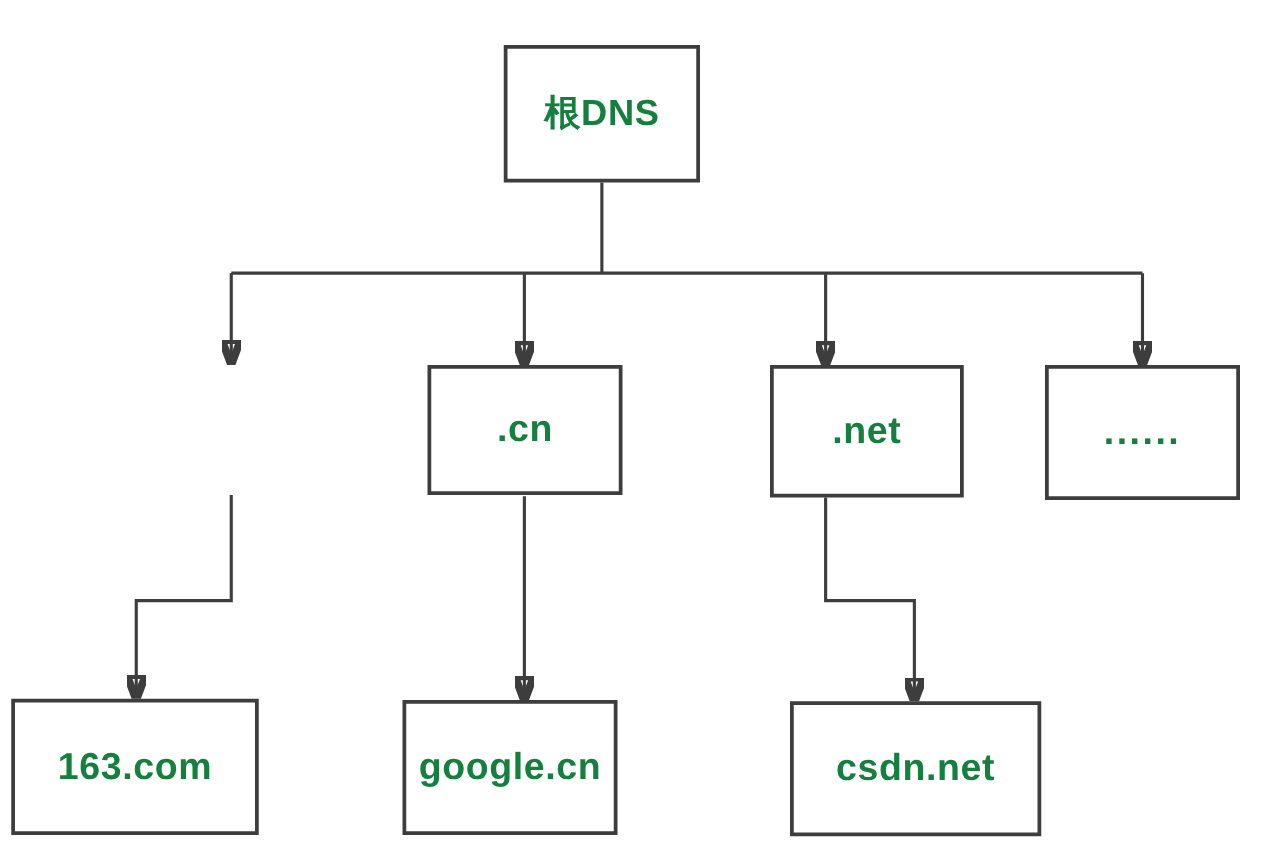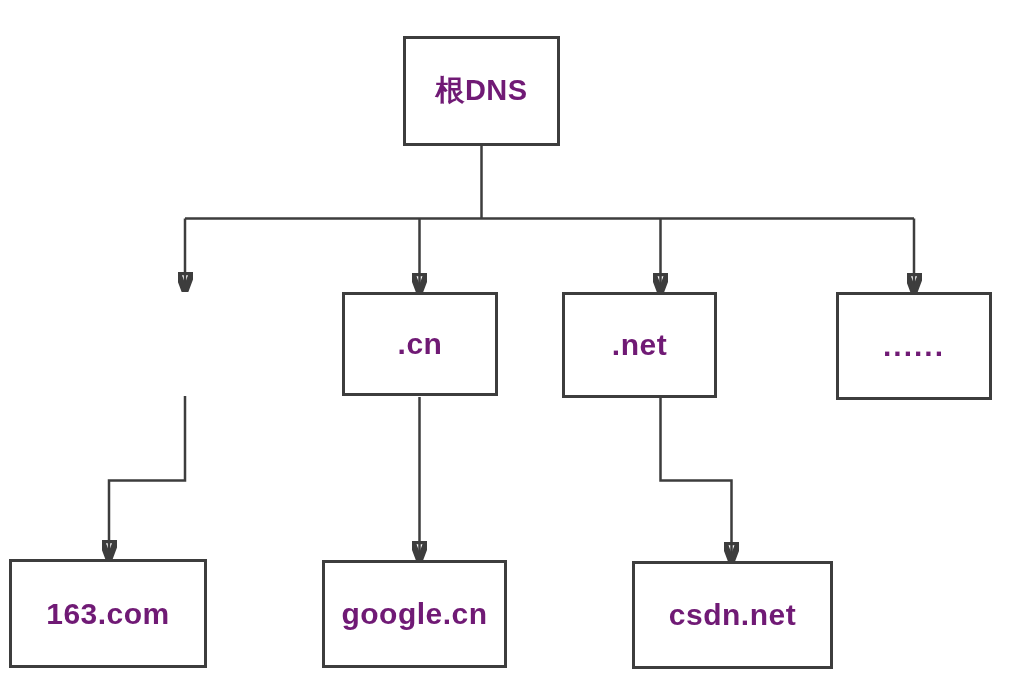--- a/index.html
+++ b/index.html
@@ -30,30 +30,30 @@
   .node {
     position: absolute;
     box-sizing: border-box;
     border: 3px solid #3d3d3d;
     background: #ffffff;
     display: flex;
     align-items: center;
     justify-content: center;
     font-weight: 700;
     font-size: 30px;
-    color: #701a75;
+    color: #15803d;
     letter-spacing: 0.5px;
   }
   .node-root    { left: 403px; top: 36px;  width: 157px; height: 110px; font-size: 29px; }
   .node-com     { left: 108px; top: 291px; width: 155px; height: 106px; }
   .node-cn      { left: 342px; top: 292px; width: 156px; height: 104px; }
-  .node-net     { left: 562px; top: 292px; width: 155px; height: 106px; }
+  .node-net     { left: 616px; top: 292px; width: 155px; height: 106px; }
   .node-more    { left: 836px; top: 292px; width: 156px; height: 108px; letter-spacing: 2px; }
   .node-site163 { left: 9px;   top: 559px; width: 198px; height: 109px; text-align: center; }
-  .node-google  { left: 322px; top: 560px; width: 185px; height: 108px; }
+  .node-google  { left: 322px; top: 560px; width: 172px; height: 108px; }
   .node-csdn    { left: 632px; top: 561px; width: 201px; height: 108px; }
 </style>
 </head>
 <body>
 
 <div class="canvas">
 
   <svg class="wires" viewBox="0 0 1009 673" xmlns="http://www.w3.org/2000/svg">
     <defs>
       <marker id="arrow" viewBox="0 0 8 6" refX="8" refY="3" markerWidth="8" markerHeight="6" orient="auto" markerUnits="strokeWidth">

